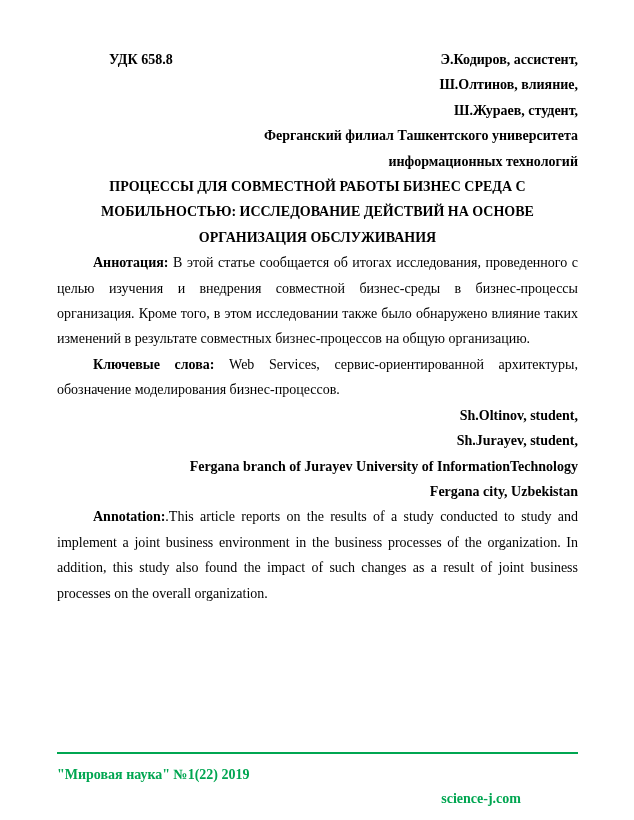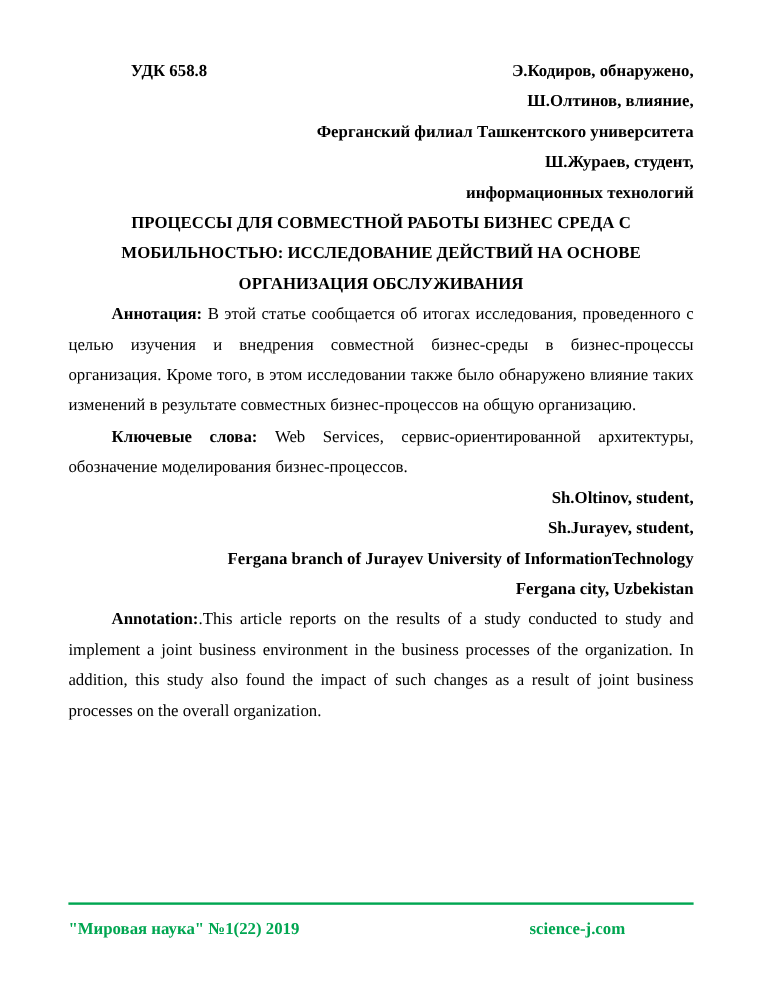--- a/index.html
+++ b/index.html
@@ -38,36 +38,36 @@
     border-top: 2px solid var(--accent, #00a651);
     height: 0;
   }
   .footer-row {
     display: flex;
     justify-content: space-between;
     margin-top: 8px;
     color: var(--accent, #00a651);
     font-weight: bold;
   }
-  .footer-site { margin-right: 57px; }
+  .footer-site { margin-right: 57px; margin-top: 24px; }
 </style>
 </head>
 <body>
 
 <div class="page">
   <div class="content">
 
     <div class="hdr-line1">
       <span class="udc">УДК 658.8</span>
-      <span class="author-line">Э.Кодиров, обнаружено,</span>
+      <span class="author-line">Э.Кодиров, ассистент,</span>
     </div>
     <div class="right-block">
       <div>Ш.Олтинов, влияние,</div>
+      <div>Ш.Жураев, студент,</div>
       <div>Ферганский филиал Ташкентского университета</div>
-      <div>Ш.Жураев, студент,</div>
       <div>информационных технологий</div>
     </div>
 
     <div class="title-block">ПРОЦЕССЫ ДЛЯ СОВМЕСТНОЙ РАБОТЫ БИЗНЕС СРЕДА С МОБИЛЬНОСТЬЮ: ИССЛЕДОВАНИЕ ДЕЙСТВИЙ НА ОСНОВЕ ОРГАНИЗАЦИЯ ОБСЛУЖИВАНИЯ</div>
 
     <div class="para"><b>Аннотация:</b><span> В этой статье сообщается об итогах исследования, проведенного с целью изучения и внедрения совместной бизнес-среды в бизнес-процессы организация. Кроме того, в этом исследовании также было обнаружено влияние таких изменений в результате совместных бизнес-процессов на общую организацию.</span></div>
 
     <div class="para"><b>Ключевые слова:</b><span> Web Services, сервис-ориентированной архитектуры, обозначение моделирования бизнес-процессов.</span></div>
 
     <div class="right-block">

